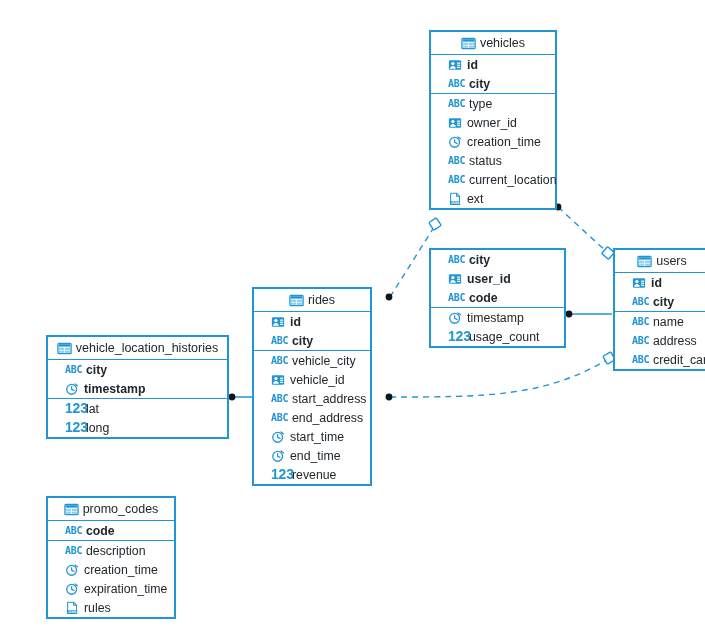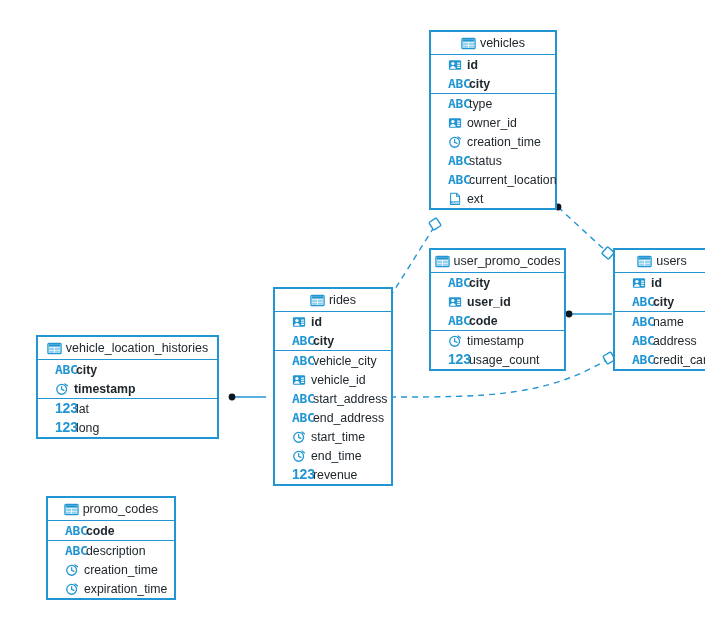--- a/index.html
+++ b/index.html
@@ -43,21 +43,21 @@
     box-sizing:border-box;
   }
   .row.pk{font-weight:bold;}
   .row .label{margin-left:5px;}
 
   
   .ico{flex:0 0 auto;display:inline-block;line-height:0;}
 
   .ico-abc{
     font-family:"DejaVu Sans Mono","Liberation Mono",monospace;
-    font-size:13px;font-weight:bold;color:#2196d3;
+    font-size:10px;font-weight:bold;color:#2196d3;
     line-height:11px;letter-spacing:-0.3px;
     width:16px;text-align:left;
   }
   .ico-num{
     font-family:"Liberation Sans","DejaVu Sans",sans-serif;
     font-size:14px;font-weight:bold;color:#2196d3;
     line-height:11px;letter-spacing:-0.2px;
     width:16px;text-align:right;
   }
   .ico-svg{width:14px;height:14px;}
@@ -162,31 +162,20 @@
                 <path d="M3 1.5 L10 1.5 L13.2 4.7 L13.2 14.2 L3 14.2 Z" fill="none" stroke="#2196d3" stroke-width="1.2" stroke-linejoin="round"></path>
                 <path d="M9.8 1.6 L9.8 4.9 L13.1 4.9" fill="none" stroke="#2196d3" stroke-width="1.2"></path>
                 <rect x="2.2" y="10.2" width="11.6" height="4.4" rx="0.6" fill="#2196d3"></rect>
                 <text x="8" y="13.7" text-anchor="middle" fill="#ffffff" font-size="4.1" font-family="&quot;DejaVu Sans Mono&quot;,&quot;Liberation Mono&quot;,monospace" font-weight="bold">JSON</text>
               </svg></span>
             <span class="label">ext</span>
           </div>
         </div>
       </div>
       <div class="table" style="left: 413px; top: 248px; width: 137px;">
-        <div class="t-header">
-          <span class="ico ico-svg"><svg viewBox="0 0 16 16" width="15" height="15">
-              <rect x="1" y="2.5" width="14" height="11" rx="1" fill="none" stroke="#2196d3" stroke-width="1.4"></rect>
-              <rect x="2" y="3.4" width="12" height="2.6" fill="#2196d3"></rect>
-              <rect x="2.2" y="7.1" width="5.4" height="2.4" fill="#8fd0ee"></rect>
-              <rect x="8.4" y="7.1" width="5.4" height="2.4" fill="#8fd0ee"></rect>
-              <rect x="2.2" y="10.2" width="5.4" height="2.4" fill="#8fd0ee"></rect>
-              <rect x="8.4" y="10.2" width="5.4" height="2.4" fill="#8fd0ee"></rect>
-            </svg></span>
-          <span class="t-name">user_promo_codes</span>
-        </div>
         <div class="t-section keys">
           <div class="row pk">
             <span class="ico ico-abc">ABC</span>
             <span class="label">city</span>
           </div>
           <div class="row pk">
             <span class="ico ico-svg"><svg viewBox="0 0 16 16" width="14" height="14">
                 <rect x="1" y="2.5" width="14" height="11" rx="1.5" fill="#2196d3"></rect>
                 <circle cx="5.6" cy="6.4" r="1.9" fill="#ffffff"></circle>
                 <path d="M2.3 12.3 C2.6 9.9 4 9 5.6 9 C7.2 9 8.6 9.9 8.9 12.3 Z" fill="#ffffff"></path>
@@ -253,21 +242,21 @@
           <div class="row">
             <span class="ico ico-abc">ABC</span>
             <span class="label">address</span>
           </div>
           <div class="row">
             <span class="ico ico-abc">ABC</span>
             <span class="label">credit_card</span>
           </div>
         </div>
       </div>
-      <div class="table" style="left: 257px; top: 287px; width: 120px;">
+      <div class="table" style="left: 236px; top: 287px; width: 120px;">
         <div class="t-header">
           <span class="ico ico-svg"><svg viewBox="0 0 16 16" width="15" height="15">
               <rect x="1" y="2.5" width="14" height="11" rx="1" fill="none" stroke="#2196d3" stroke-width="1.4"></rect>
               <rect x="2" y="3.4" width="12" height="2.6" fill="#2196d3"></rect>
               <rect x="2.2" y="7.1" width="5.4" height="2.4" fill="#8fd0ee"></rect>
               <rect x="8.4" y="7.1" width="5.4" height="2.4" fill="#8fd0ee"></rect>
               <rect x="2.2" y="10.2" width="5.4" height="2.4" fill="#8fd0ee"></rect>
               <rect x="8.4" y="10.2" width="5.4" height="2.4" fill="#8fd0ee"></rect>
             </svg></span>
           <span class="t-name">rides</span>
@@ -328,21 +317,21 @@
                 <path d="M11.4 2.2 L14.2 4.4" stroke="#2196d3" stroke-width="1.4" stroke-linecap="round"></path>
               </svg></span>
             <span class="label">end_time</span>
           </div>
           <div class="row">
             <span class="ico ico-num">123</span>
             <span class="label">revenue</span>
           </div>
         </div>
       </div>
-      <div class="table" style="left: 20px; top: 335px; width: 183px;">
+      <div class="table" style="left: 30px; top: 335px; width: 183px;">
         <div class="t-header">
           <span class="ico ico-svg"><svg viewBox="0 0 16 16" width="15" height="15">
               <rect x="1" y="2.5" width="14" height="11" rx="1" fill="none" stroke="#2196d3" stroke-width="1.4"></rect>
               <rect x="2" y="3.4" width="12" height="2.6" fill="#2196d3"></rect>
               <rect x="2.2" y="7.1" width="5.4" height="2.4" fill="#8fd0ee"></rect>
               <rect x="8.4" y="7.1" width="5.4" height="2.4" fill="#8fd0ee"></rect>
               <rect x="2.2" y="10.2" width="5.4" height="2.4" fill="#8fd0ee"></rect>
               <rect x="8.4" y="10.2" width="5.4" height="2.4" fill="#8fd0ee"></rect>
             </svg></span>
           <span class="t-name">vehicle_location_histories</span>
@@ -404,17 +393,26 @@
             <span class="label">creation_time</span>
           </div>
           <div class="row">
             <span class="ico ico-svg"><svg viewBox="0 0 16 16" width="14" height="14">
                 <circle cx="7.6" cy="8.4" r="5.6" fill="none" stroke="#2196d3" stroke-width="1.5"></circle>
                 <path d="M7.6 5.2 L7.6 8.4 L10.2 9.6" fill="none" stroke="#2196d3" stroke-width="1.4" stroke-linecap="round"></path>
                 <path d="M11.4 2.2 L14.2 4.4" stroke="#2196d3" stroke-width="1.4" stroke-linecap="round"></path>
               </svg></span>
             <span class="label">expiration_time</span>
           </div>
+          <div class="row">
+            <span class="ico ico-svg"><svg viewBox="0 0 16 16" width="14" height="14">
+                <path d="M3 1.5 L10 1.5 L13.2 4.7 L13.2 14.2 L3 14.2 Z" fill="none" stroke="#2196d3" stroke-width="1.2" stroke-linejoin="round"></path>
+                <path d="M9.8 1.6 L9.8 4.9 L13.1 4.9" fill="none" stroke="#2196d3" stroke-width="1.2"></path>
+                <rect x="2.2" y="10.2" width="11.6" height="4.4" rx="0.6" fill="#2196d3"></rect>
+                <text x="8" y="13.7" text-anchor="middle" fill="#ffffff" font-size="4.1" font-family="&quot;DejaVu Sans Mono&quot;,&quot;Liberation Mono&quot;,monospace" font-weight="bold">JSON</text>
+              </svg></span>
+            <span class="label">rules</span>
+          </div>
         </div>
       </div>
     </div>
 
 </div>
 
 </body></html>

